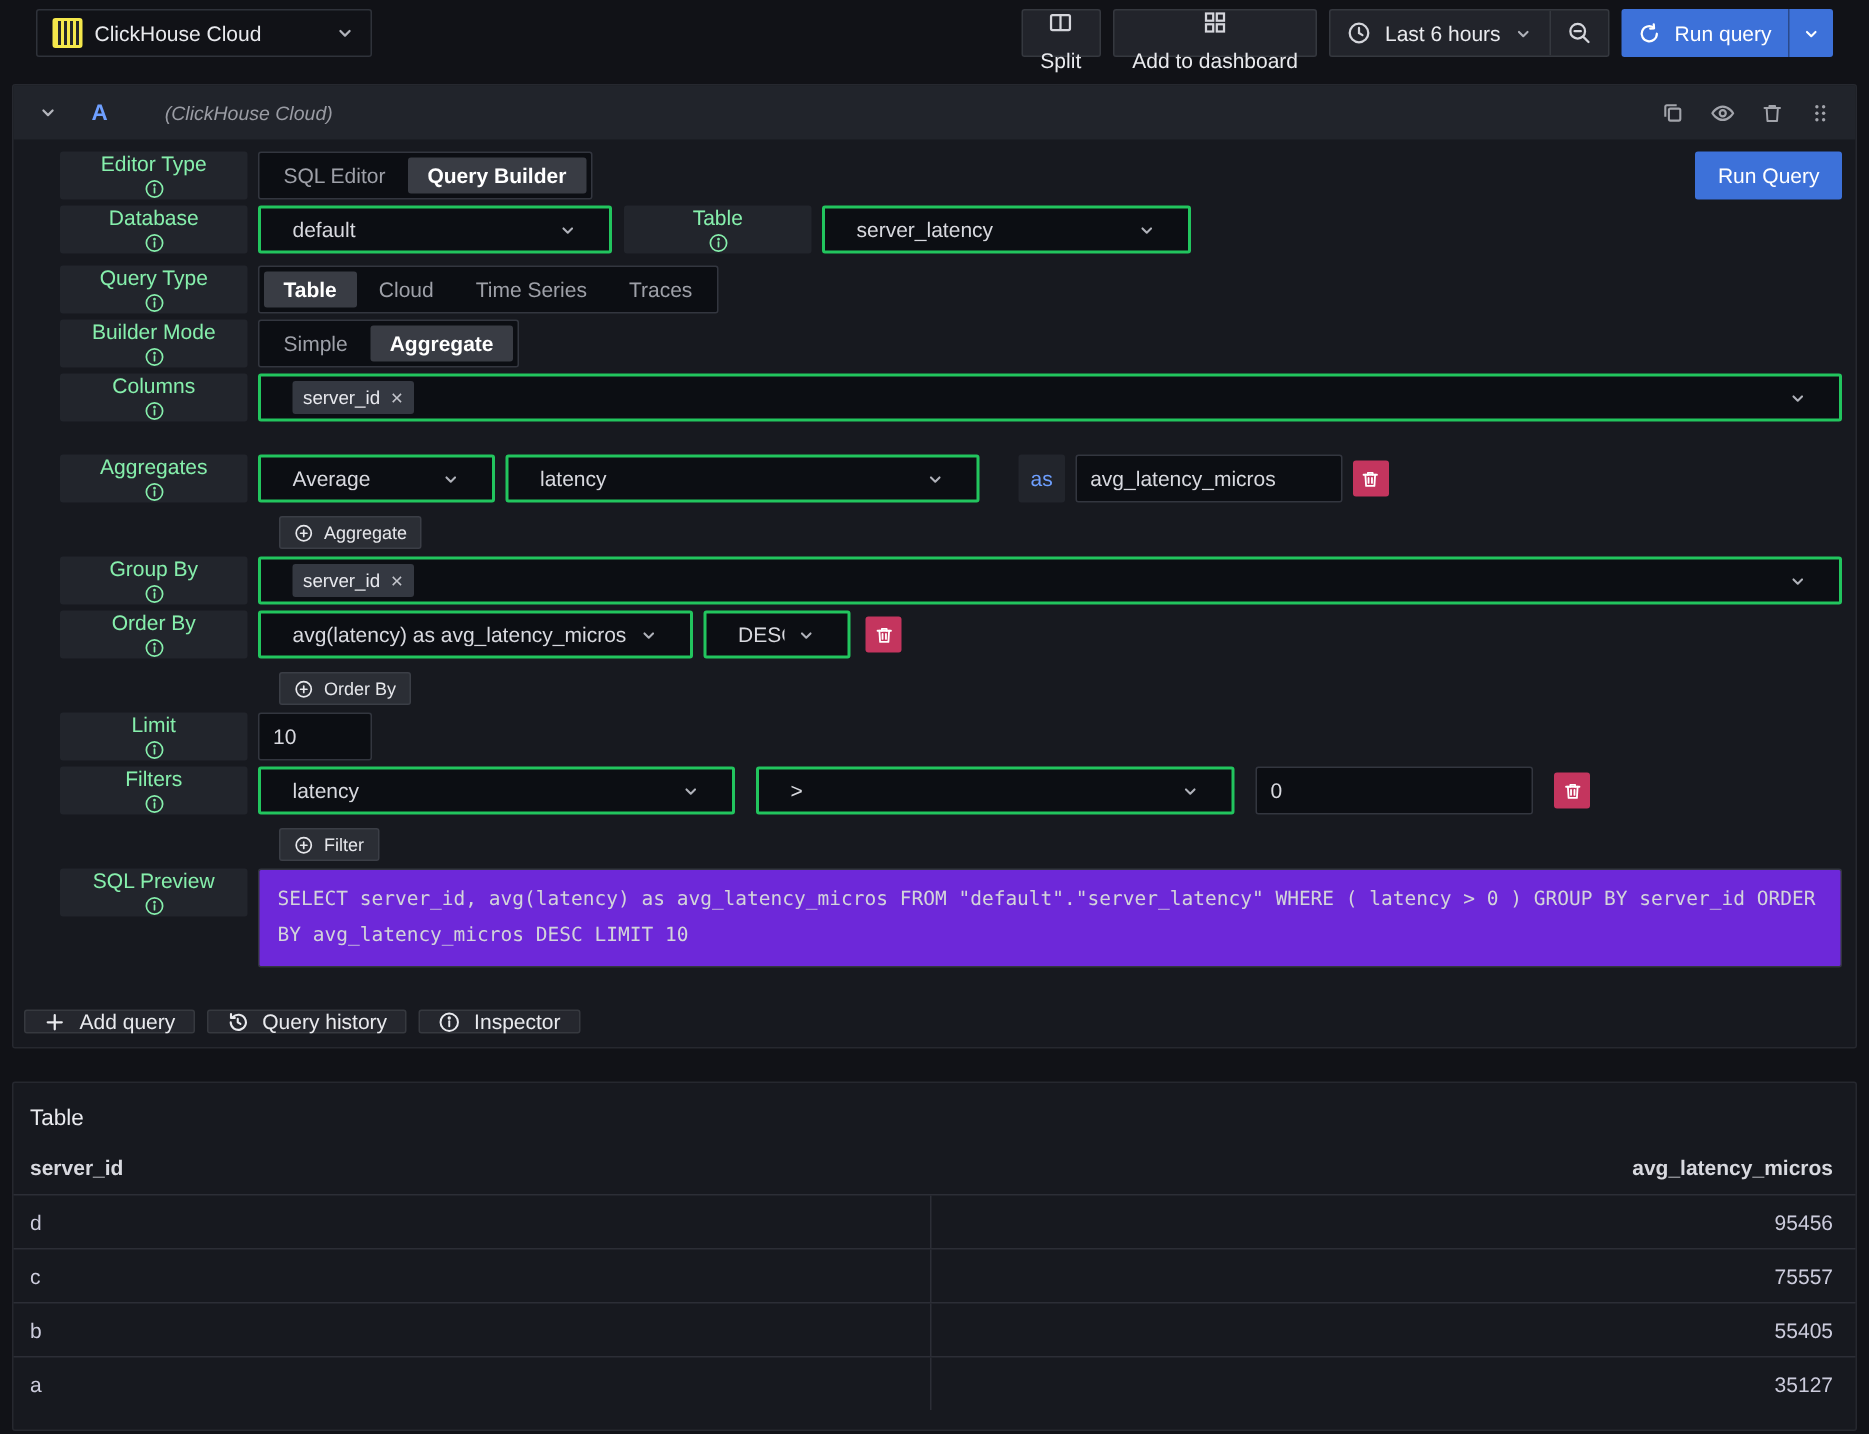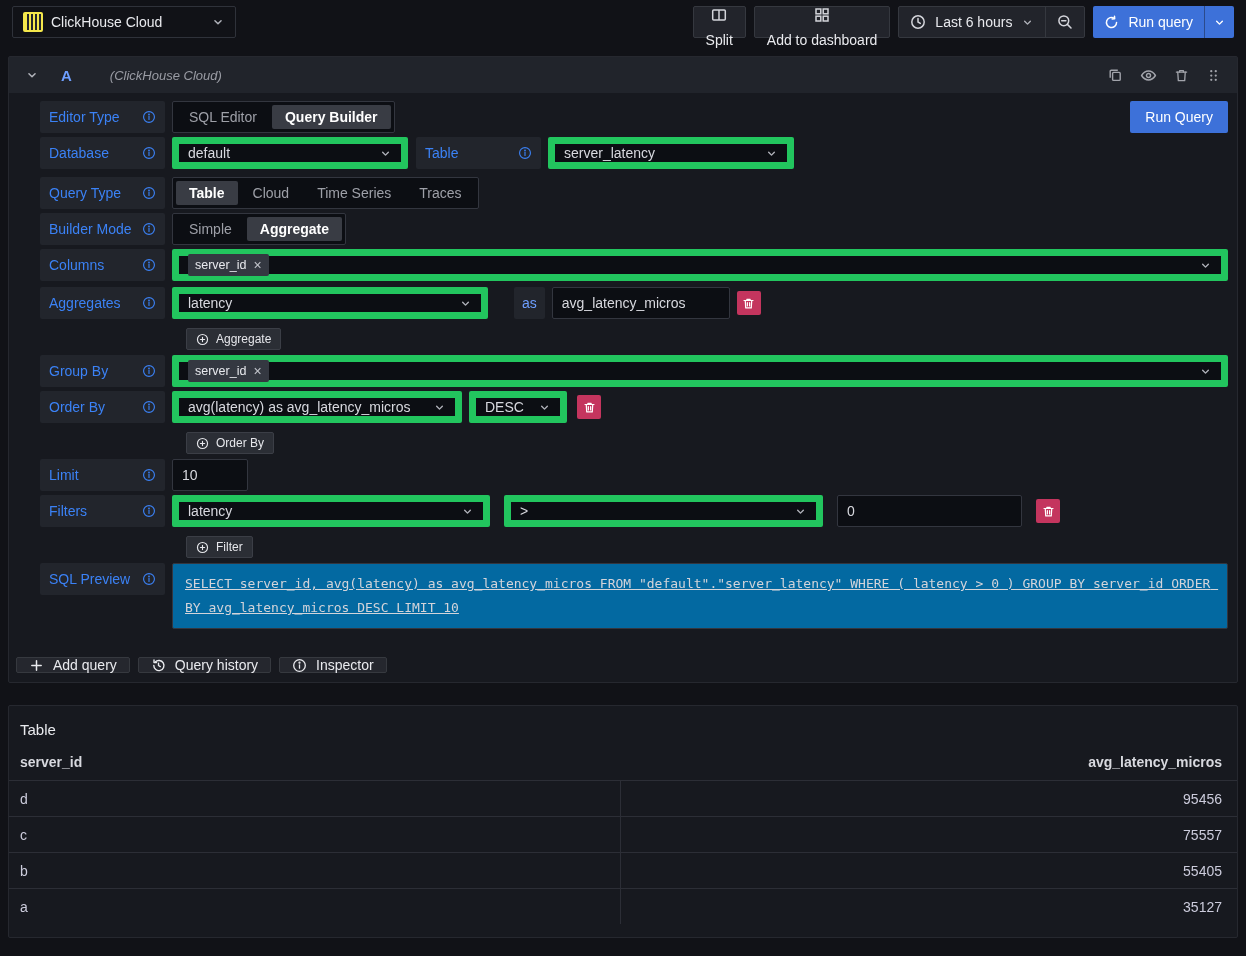--- a/index.html
+++ b/index.html
@@ -7,21 +7,21 @@
   body {
     background:#111217;
     font-family:"Liberation Sans", sans-serif;
     font-size:14px;
     color:#d8d9df;
     overflow:hidden;
   }
   svg { display:block; flex:none; }
 
   
-  .topbar { height:44px; display:flex; align-items:flex-start; justify-content:space-between; padding:6px 12px; }
+  .topbar { height:44px; display:flex; align-items:flex-start; justify-content:space-between; padding:6px 24px; }
   .ds-picker {
     width:224px; height:32px; border:1px solid #2f323a; border-radius:2px;
     display:flex; align-items:center; gap:8px; padding:0 10px; background:#111217; cursor:pointer;
   }
   .ch-logo {
     width:20px; height:20px; border-radius:2px;
     background:repeating-linear-gradient(90deg,#f4e74b 0 2px,#23252b 2px 4px);
     border:2px solid #f4e74b; background-color:#f4e74b;
   }
   .ds-name { flex:1; color:#e9eaee; font-weight:500; white-space:nowrap; overflow:hidden; }
@@ -45,29 +45,30 @@
   .collapse-caret { color:#b3b5bc; cursor:pointer; }
   .ref-id { color:#6e9fff; font-weight:700; font-size:15px; margin-left:22px; cursor:pointer; }
   .ds-hint { color:#9a9ca4; font-style:italic; font-size:13px; margin-left:38px; }
   .hdr-icons { margin-left:auto; display:flex; align-items:center; gap:17px; color:#a2a4ab; }
   .hdr-icons > * { cursor:pointer; }
 
   .panel-body { padding:4px 9px 0 31px; }
   .frow { display:flex; gap:7px; margin-top:4px; }
   .flabel {
     width:125px; min-width:125px; height:32px; background:#22252c; border-radius:2px;
-    color:#3b82f6; font-weight:500; display:flex; align-items:center; justify-content:space-between;
+    color:#86efac; font-weight:500; display:flex; align-items:center; justify-content:space-between;
     padding:0 9px;
+    flex-direction:column;
   }
   .rgroup { display:flex; gap:2px; background:#0c0e13; border:1px solid #33363f; border-radius:2px; padding:3px; height:32px; }
   .ropt { display:flex; align-items:center; padding:0 13px; border-radius:2px; color:#9ea0a8; cursor:pointer; white-space:nowrap; }
   .ropt.active { background:#393c44; color:#fff; font-weight:700; }
   .select, .inputbox, .mselect {
-    height:32px; background:#0c0e13; border:7px solid #22c55e; border-radius:2px;
-    display:flex; align-items:center; padding:0 9px; color:#d8d9df; cursor:pointer;
+    height:32px; background:#0c0e13; border:2px solid #22c55e; border-radius:2px;
+    display:flex; align-items:center; padding:0 21px; color:#d8d9df; cursor:pointer;
   }
   .select .val { flex:1; white-space:nowrap; overflow:hidden; }
   .select .caret { color:#b0b2ba; margin-left:8px; }
   .mselect { flex:1; gap:6px; }
   .mselect .caret { margin-left:auto; color:#b0b2ba; }
   .chip { display:flex; align-items:center; gap:7px; height:22px; padding:0 7px; background:#343841; border-radius:2px; font-size:12.5px; color:#e8e9ee; }
   .chip-x { color:#c2c4cb; font-size:14px; line-height:1; cursor:pointer; }
   input.textin {
     height:32px; background:#0c0e13; border:1px solid #33363f; border-radius:2px;
     color:#d8d9df; font-family:inherit; font-size:14px; padding:0 9px; outline:none;
@@ -81,23 +82,23 @@
   .btn-add {
     display:inline-flex; align-items:center; gap:7px; height:22px; padding:0 9px;
     background:#2b2e35; border:1px solid #3b3e46; border-radius:2px;
     color:#e6e7eb; font-size:12px; font-weight:500; cursor:pointer; font-family:inherit;
   }
   .run-query-btn {
     margin-left:auto; height:32px; padding:0 15px; background:#3d71d9; border:none; border-radius:2px;
     color:#fff; font-size:14px; font-weight:500; cursor:pointer; font-family:inherit;
   }
   .sql-box {
-    flex:1; background:#0369a1; border:1px solid #33363f; border-radius:2px;
+    flex:1; background:#6d28d9; border:1px solid #33363f; border-radius:2px;
     padding:8px 12px; font-family:"DejaVu Sans Mono", monospace; font-size:13px; line-height:24px;
-    color:#d3d4da; word-break:break-all; white-space:pre-wrap;text-decoration:underline;
+    color:#d3d4da; word-break:break-all; white-space:pre-wrap;
   }
   .panel-footer { display:flex; gap:8px; padding:28px 0 9px 7px; }
   .btn-footer {
     height:16px; display:flex; align-items:center; gap:9px; padding:0 12px;
     background:#25272e; border:1px solid #36393f; border-radius:2px;
     color:#e9eaee; font-weight:500; font-size:14px; cursor:pointer; font-family:inherit;
   }
 
   
   .panel2 { margin:22px 8px 0; background:#17191f; border:1px solid #26282f; border-radius:2px; padding:10px 0 13px; }
@@ -303,27 +304,33 @@
         <span class="chip">
           <span>server_id</span>
           <span class="chip-x">×</span>
         </span>
         <svg class="caret" width="13" height="13" viewBox="0 0 16 16" fill="none" stroke="currentColor" stroke-width="1.7" stroke-linecap="round" stroke-linejoin="round">
             <path d="M4.5 6.5L8 10l3.5-3.5"></path>
           </svg>
       </div>
     </div>
 
-    <div class="frow" style="margin-top:6px">
+    <div class="frow" style="margin-top:22px">
       <div class="flabel">
         <span>Aggregates</span>
         <svg width="14" height="14" viewBox="0 0 16 16" fill="none" stroke="currentColor" stroke-width="1.3" stroke-linecap="round">
             <circle cx="8" cy="8" r="6.2"></circle>
             <path d="M8 7.3v3.5"></path>
             <circle cx="8" cy="5.1" r="0.4" fill="currentColor"></circle>
+          </svg>
+      </div>
+      <div class="select" style="width:158px">
+        <span class="val">Average</span>
+        <svg class="caret" width="13" height="13" viewBox="0 0 16 16" fill="none" stroke="currentColor" stroke-width="1.7" stroke-linecap="round" stroke-linejoin="round">
+            <path d="M4.5 6.5L8 10l3.5-3.5"></path>
           </svg>
       </div>
       <div class="select" style="width:316px">
         <span class="val">latency</span>
         <svg class="caret" width="13" height="13" viewBox="0 0 16 16" fill="none" stroke="currentColor" stroke-width="1.7" stroke-linecap="round" stroke-linejoin="round">
             <path d="M4.5 6.5L8 10l3.5-3.5"></path>
           </svg>
       </div>
       <span class="as-box" style="margin-left:19px">as</span>
       <input class="textin" style="width: 178px;" value="avg_latency_micros">

